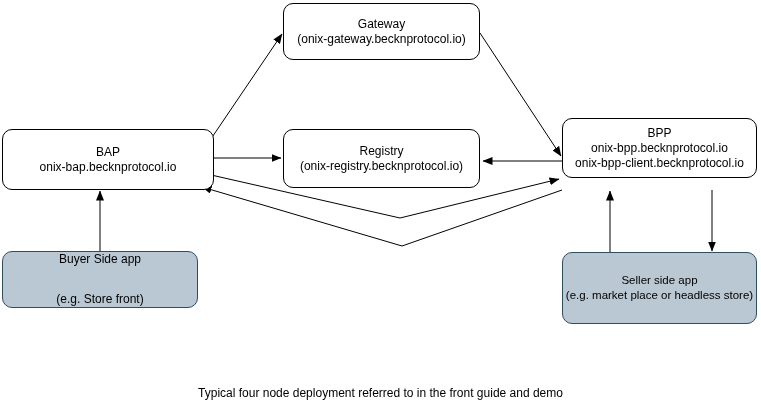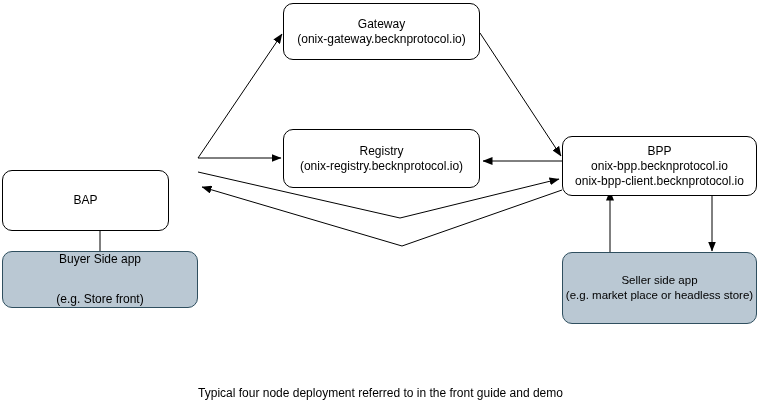--- a/index.html
+++ b/index.html
@@ -77,30 +77,31 @@
       <path d="M610,252 L610,191" marker-end="url(#arrow)"></path>
       <path d="M712,190 L712,251" marker-end="url(#arrow)"></path>
     </g>
   </svg>
 
   <div class="node" style="left:283px;top:3px;width:197px;height:57px;">
     <div>Gateway</div>
     <div>(onix-gateway.becknprotocol.io)</div>
   </div>
 
-  <div class="node" style="left:2px;top:129px;width:167px;height:61px;margin-top:41px;">
+  <div class="node" style="left:2px;top:129px;width:212px;height:61px;">
     <div>BAP</div>
+    <div>onix-bap.becknprotocol.io</div>
   </div>
 
   <div class="node" style="left:283px;top:129px;width:197px;height:59px;align-items:center;">
     <div>Registry</div>
     <div>(onix-registry.becknprotocol.io)</div>
   </div>
 
-  <div class="node" style="left:562px;top:136px;width:195px;height:60px;">
+  <div class="node" style="left:562px;top:118px;width:195px;height:60px;">
     <div>BPP</div>
     <div>onix-bpp.becknprotocol.io</div>
     <div>onix-bpp-client.becknprotocol.io</div>
   </div>
 
   <div class="node app" style="left:2px;top:251px;width:196px;height:57px;justify-content:space-between;">
     <div>Buyer Side app</div>
     <div>(e.g. Store front)</div>
   </div>
 

